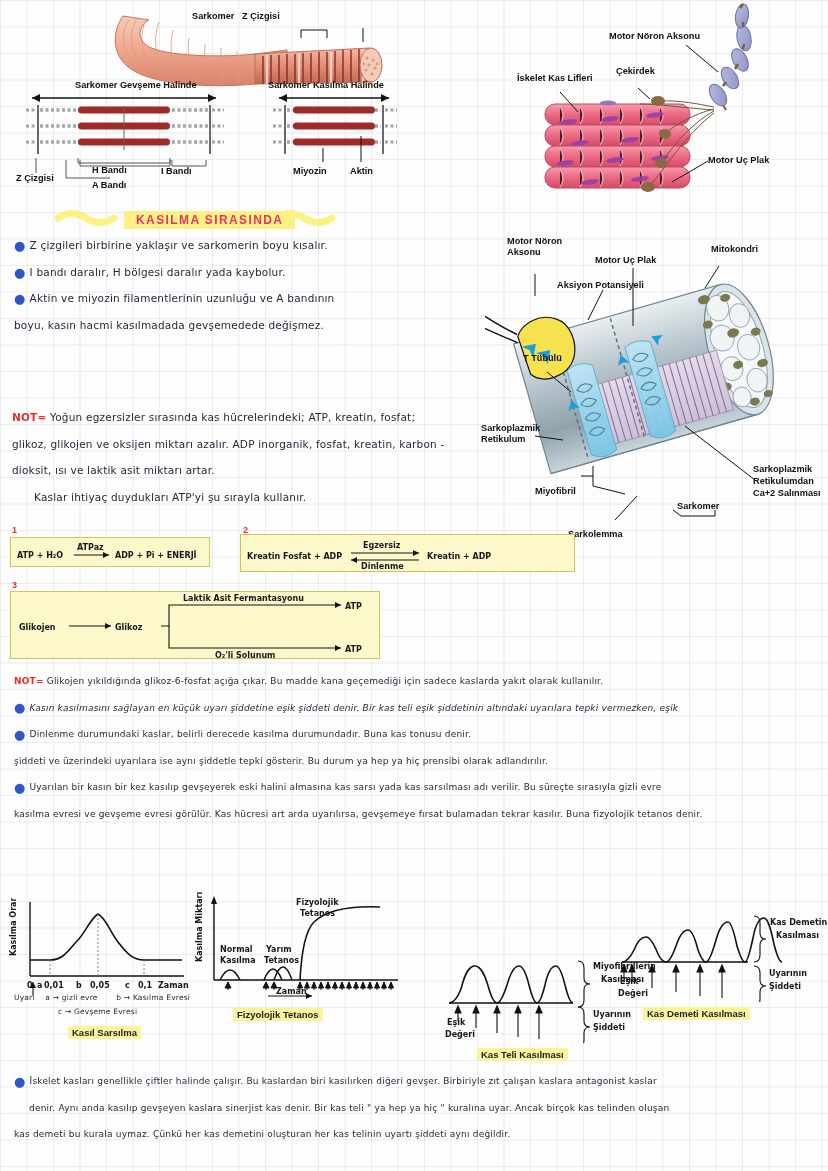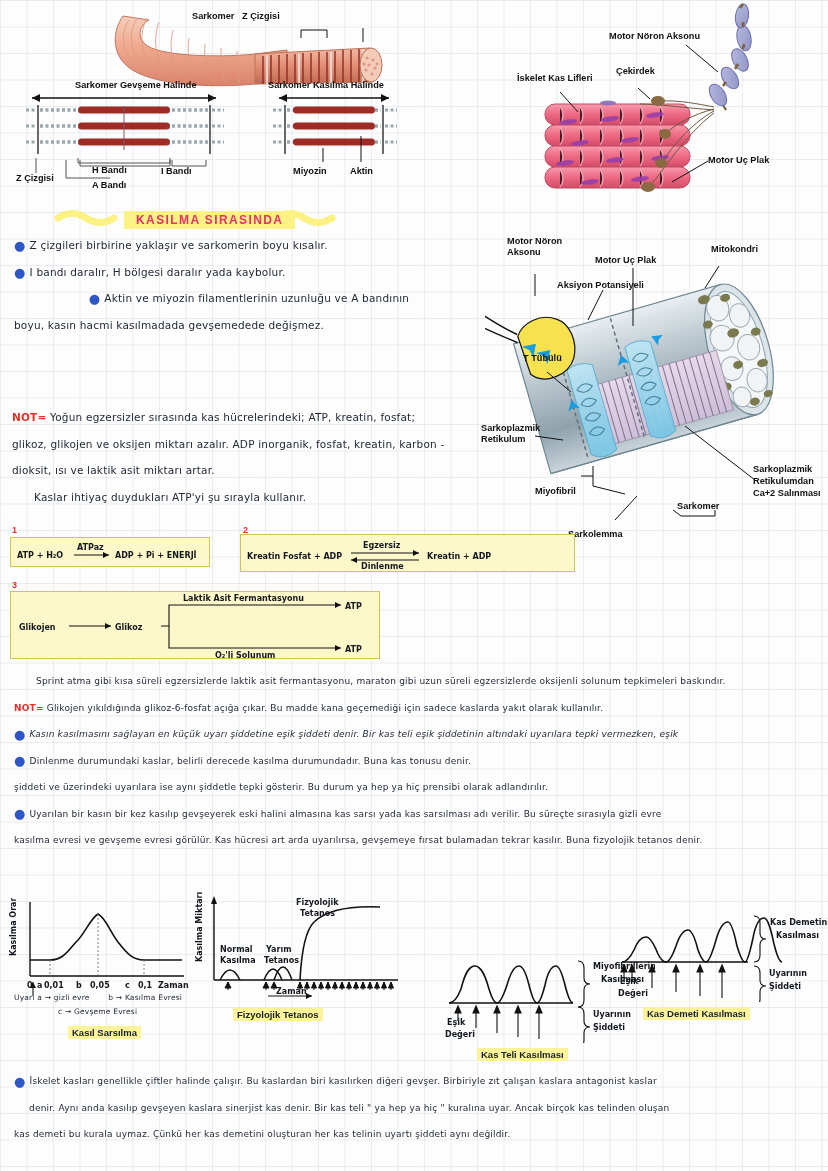--- a/index.html
+++ b/index.html
@@ -289,21 +289,21 @@
   <svg width="300" height="26" class="abs" style="left:0;top:0;">
     <path d="M4,12 q14,-9 28,0 q14,9 28,0" stroke="#fbf283" stroke-width="7" fill="none" stroke-linecap="round"></path>
     <path d="M222,12 q14,-9 28,0 q14,9 28,0" stroke="#fbf283" stroke-width="7" fill="none" stroke-linecap="round"></path>
   </svg>
   <span class="abs hl-title" style="left:70px;top:5px;">KASILMA SIRASINDA</span>
 </div>
 
 <div class="abs hand hw-lines" style="left:14px;top:232px;width:470px;">
   <div style="height:26.5px;"><span class="bullet">●</span><span>Z çizgileri birbirine yaklaşır ve sarkomerin boyu kısalır.</span></div>
   <div style="height:26.5px;"><span class="bullet">●</span><span>I bandı daralır, H bölgesi daralır yada kaybolur.</span></div>
-  <div style="height:26.5px;text-align:center;"><span class="bullet">●</span><span>Aktin ve miyozin filamentlerinin uzunluğu ve A bandının</span></div>
+  <div style="height:26.5px;"><span class="bullet">●</span><span>Aktin ve miyozin filamentlerinin uzunluğu ve A bandının</span></div>
   <div style="height:26.5px;"><span>boyu, kasın hacmi kasılmadada gevşemedede değişmez.</span></div>
 </div>
 
 <div class="abs hand hw-lines" style="left:12px;top:404px;width:470px;">
   <div style="height:26.5px;"><span class="note">NOT=</span>
     <span>Yoğun egzersizler sırasında kas hücrelerindeki; ATP, kreatin, fosfat;</span></div>
   <div style="height:26.5px;"><span>glikoz, glikojen ve oksijen miktarı azalır. ADP inorganik, fosfat, kreatin, karbon -</span></div>
   <div style="height:26.5px;"><span>dioksit, ısı ve laktik asit miktarı artar.</span></div>
   <div style="height:26.5px;padding-left:22px;"><span>Kaslar ihtiyaç duydukları ATP'yi şu sırayla kullanır.</span></div>
 </div>
@@ -478,21 +478,20 @@
     <path d="M158,34 L158,56 L330,56" stroke="#111" stroke-width="1.1" fill="none"></path>
     <polygon points="330,56 324,53 324,59" fill="#111"></polygon>
     <text class="gtxt" x="172" y="9" font-size="8.5">Laktik Asit Fermantasyonu</text>
     <text class="gtxt" x="204" y="66" font-size="8.5">O₂'li Solunum</text>
     <text class="gtxt" x="334" y="17" font-size="8.5">ATP</text>
     <text class="gtxt" x="334" y="60" font-size="8.5">ATP</text>
   </svg>
 </div>
 
 <div class="abs hand" style="left:14px;top:668px;width:806px;font-size:9px;line-height:26.5px;">
-  <div style="height:26.5px;padding-left:22px;"><span>Sprint atma gibi kısa süreli egzersizlerde laktik asit fermantasyonu, maraton gibi uzun süreli egzersizlerde oksijenli solunum tepkimeleri baskındır.</span></div>
   <div style="height:26.5px;"><span class="note">NOT=</span>
     <span>Glikojen yıkıldığında glikoz-6-fosfat açığa çıkar. Bu madde kana geçemediği için sadece kaslarda yakıt olarak kullanılır.</span></div>
   <div style="height:26.5px;font-style:italic;"><span class="bullet">●</span><span>Kasın kasılmasını sağlayan en küçük uyarı şiddetine eşik şiddeti denir. Bir kas teli eşik şiddetinin altındaki uyarılara tepki vermezken, eşik</span></div>
   <div style="height:26.5px;"><span class="bullet">●</span><span>Dinlenme durumundaki kaslar, belirli derecede kasılma durumundadır. Buna kas tonusu denir.</span></div>
   <div style="height:26.5px;"><span>şiddeti ve üzerindeki uyarılara ise aynı şiddetle tepki gösterir. Bu durum ya hep ya hiç prensibi olarak adlandırılır.</span></div>
   <div style="height:26.5px;"><span class="bullet">●</span><span>Uyarılan bir kasın bir kez kasılıp gevşeyerek eski halini almasına kas sarsı yada kas sarsılması adı verilir. Bu süreçte sırasıyla gizli evre</span></div>
   <div style="height:26.5px;"><span>kasılma evresi ve gevşeme evresi görülür. Kas hücresi art arda uyarılırsa, gevşemeye fırsat bulamadan tekrar kasılır. Buna fizyolojik tetanos denir.</span></div>
 </div>
 
 <div class="abs" style="left:6px;top:898px;width:185px;height:100px;">
@@ -512,21 +511,21 @@
     <text class="gtxt" x="132" y="90" font-size="7.5">0,1</text>
     <text class="gtxt" x="152" y="90" font-size="7.5">Zaman (s)</text>
     <text class="gtxt" x="31" y="90" font-size="7" fill="#d62f5a">a</text>
     <text class="gtxt" x="70" y="90" font-size="7" fill="#d62f5a">b</text>
     <text class="gtxt" x="119" y="90" font-size="7" fill="#d62f5a">c</text>
     <line x1="27" y1="98" x2="27" y2="84" stroke="#111" stroke-width="1.1"></line>
     <polygon points="27,84 24,90 30,90" fill="#111"></polygon>
   </svg>
   <div class="abs hand" style="left:8px;top:95px;font-size:7.5px;white-space:nowrap;">
     <span>Uyarı</span>
-    <span style="margin-left:0;">a → gizli evre</span>
+    <span style="margin-left:8px;">a → gizli evre</span>
     <span style="margin-left:16px;">b → Kasılma Evresi</span>
   </div>
   <div class="abs hand" style="left:52px;top:109px;font-size:7.5px;white-space:nowrap;">c → Gevşeme Evresi</div>
   <span class="abs hl" style="left:62px;top:128px;font-size:9.5px;">Kasıl Sarsılma</span>
 </div>
 
 <div class="abs" style="left:190px;top:890px;width:215px;height:110px;">
   <svg width="215" height="110">
     <line x1="24" y1="10" x2="24" y2="90" stroke="#111" stroke-width="1.4"></line>
     <polygon points="24,6 21,14 27,14" fill="#111"></polygon>

